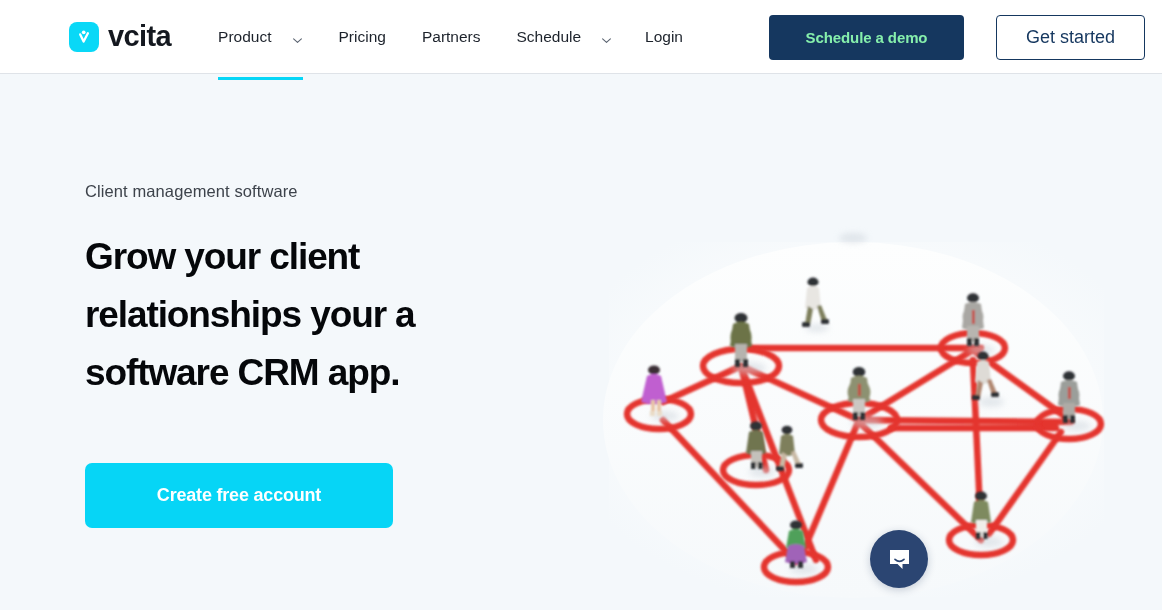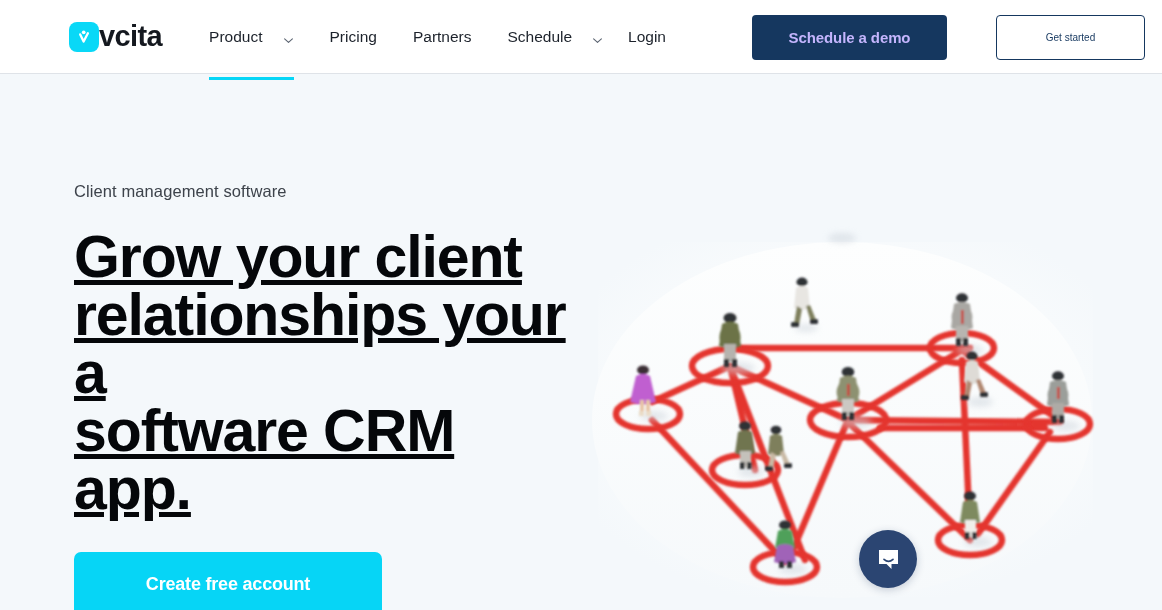--- a/index.html
+++ b/index.html
@@ -15,21 +15,21 @@
   
   .header {
     position: absolute; top: 0; left: 0;
     width: 1162px; height: 74px;
     background: #ffffff;
     border-bottom: 1px solid #dfe3e8;
     display: flex; align-items: center;
   }
   .logo-wrap {
     display: flex; align-items: center;
-    margin-left: 69px; 
+    margin-left: 69px; gap: 9px;
   }
   .logo-mark {
     width: 30px; height: 30px; border-radius: 8px;
     background: #09d8f7;
     display: flex; align-items: center; justify-content: center;
   }
   .logo-text {
     font-size: 29px; font-weight: 700; color: #14181f;
     letter-spacing: -0.6px; line-height: 1;
   }
@@ -52,51 +52,50 @@
   .nav-right {
     position: absolute; right: 17px; top: 0; height: 74px;
     display: flex; align-items: center; gap: 18px;
   }
   .login-link {
     font-size: 15.5px; color: #1c222b; margin-right: 68px;
     cursor: pointer; white-space: nowrap;
   }
   .btn-demo {
     width: 195px; height: 45px; border-radius: 4px;
-    background: #15375f; color: #c4b5fd;
+    background: #15375f; color: #86efac;
     font-size: 15px; font-weight: 700;
     display: flex; align-items: center; justify-content: center;
     border: none; cursor: pointer; font-family: inherit;
     letter-spacing: -0.1px;
   }
   .btn-getstarted {
     width: 149px; height: 45px; border-radius: 4px;
     background: #ffffff; color: #15375f;
     border: 1.5px solid #15375f;
-    font-size: 10px; font-weight: 400;
-    display: flex; align-items: center; justify-content: center;
-    margin-left: 31px; cursor: pointer; font-family: inherit;
+    font-size: 18px; font-weight: 400;
+    display: flex; align-items: center; justify-content: center;
+    margin-left: 14px; cursor: pointer; font-family: inherit;
   }
 
   
-  .hero { position: absolute; top: 74px; left: 5px; width: 934px; height: 536px; }
+  .hero { position: absolute; top: 74px; left: 16px; width: 934px; height: 536px; }
 
   .hero-copy { position: absolute; left: 69px; top: 108px; width: 500px; }
   .eyebrow {
     font-size: 16.5px; color: #3d434b; font-weight: 400;
     letter-spacing: 0.1px; margin-bottom: 27px;
   }
   .headline {
-    font-size: 59px; line-height: 58px;
+    font-size: 37px; line-height: 58px;
     font-weight: 700; color: #05070a;
     letter-spacing: -1.1px;
-    text-decoration: underline;
   }
   .btn-cta {
-    margin-top: 34px;
+    margin-top: 61px;
     width: 308px; height: 65px; border-radius: 7px;
     background: #06d5f6; color: #ffffff;
     font-size: 18px; font-weight: 700;
     display: flex; align-items: center; justify-content: center;
     border: none; cursor: pointer; font-family: inherit;
     letter-spacing: -0.2px;
   }
 
   
   .hero-art {

